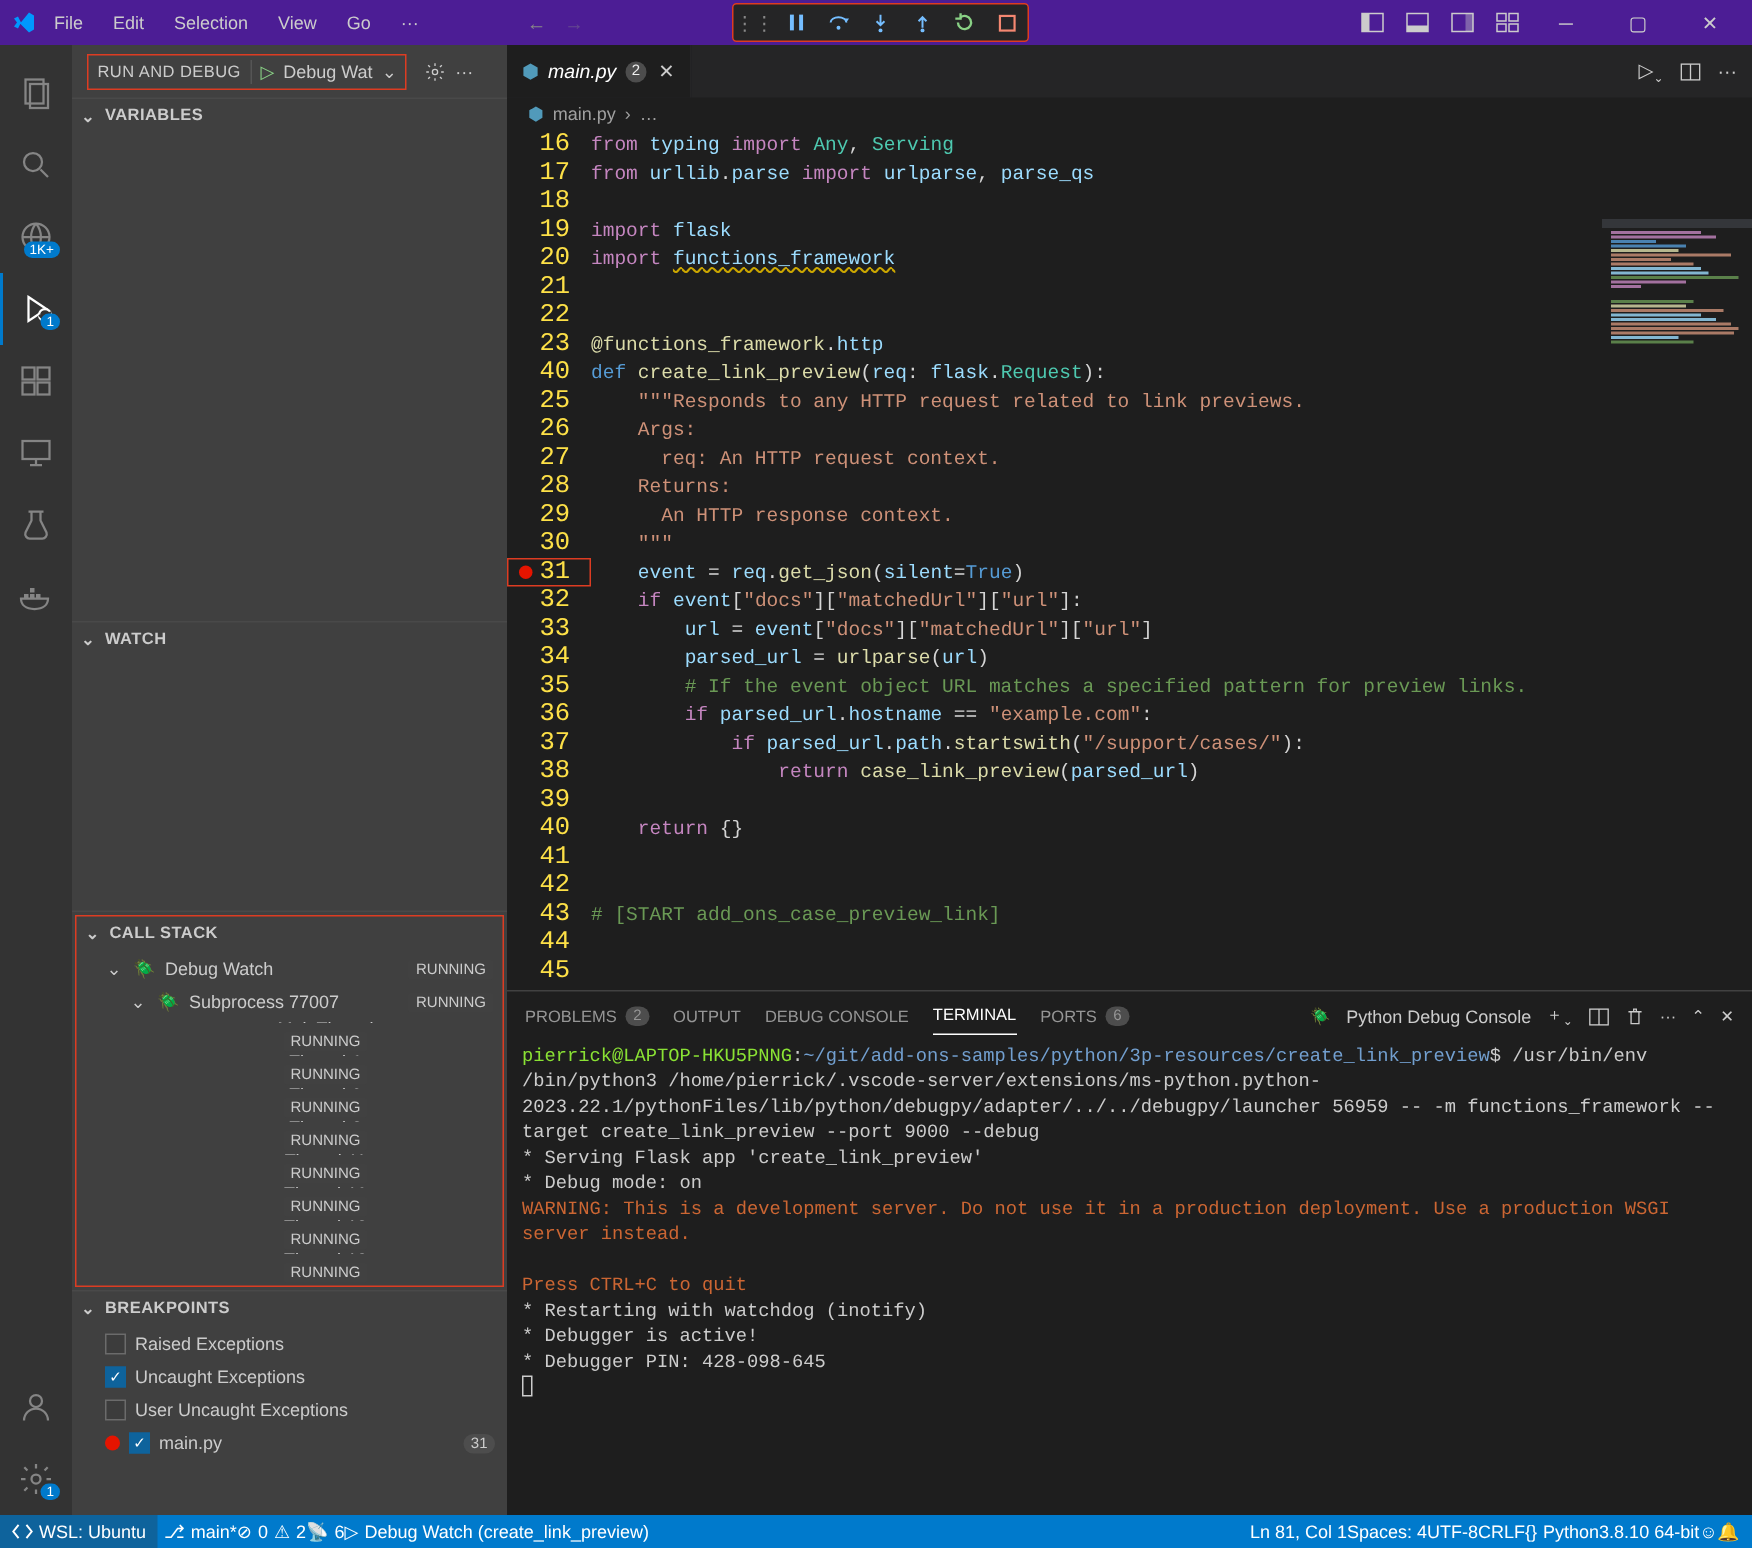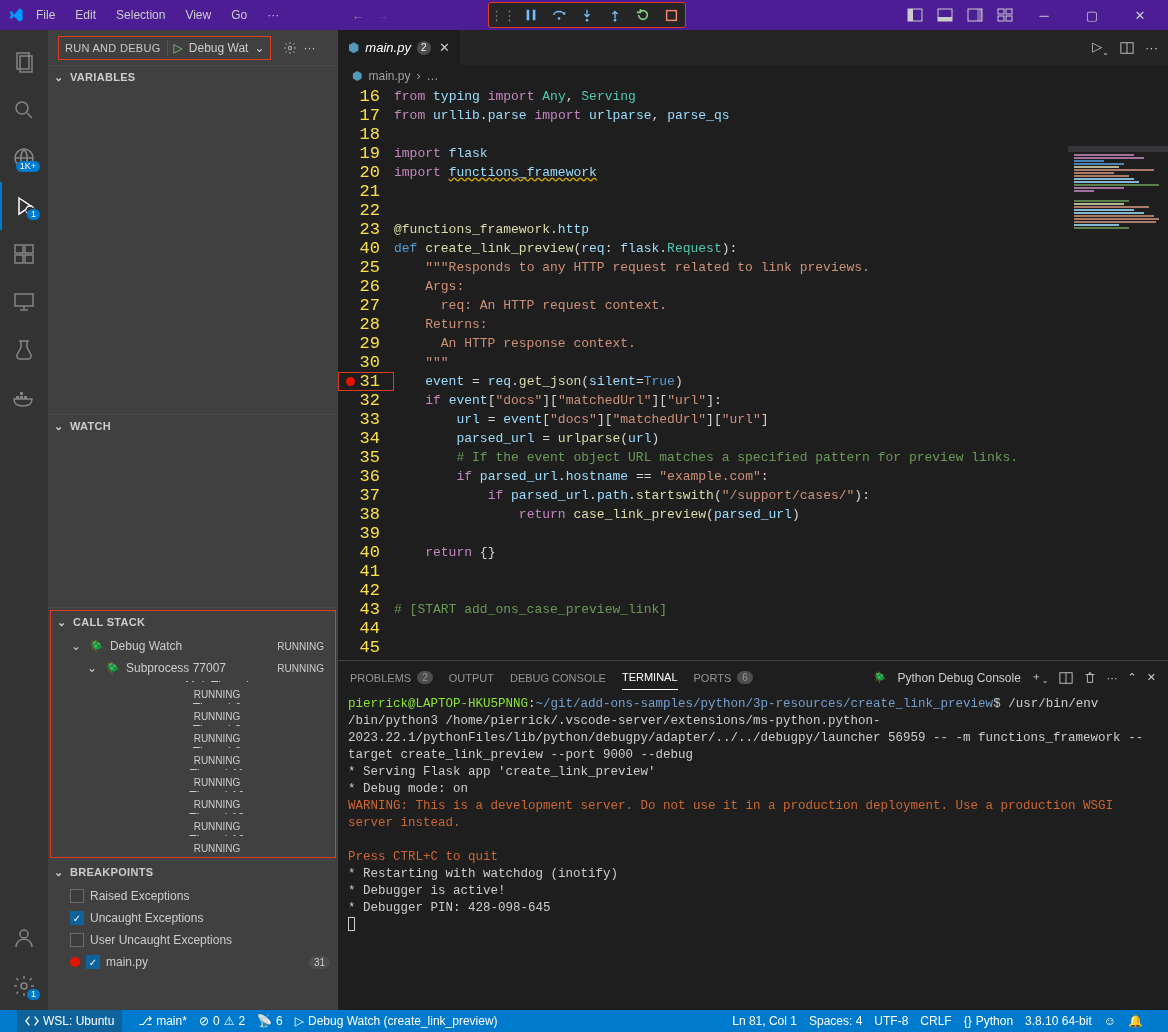--- a/index.html
+++ b/index.html
@@ -218,22 +218,21 @@
 .terminal .box-run{ border:1.5px solid #dd3c22; display:inline-block; padding:0 2px;}
 .terminal .cursor{ display:inline-block; width:7px; height:14px; border:1px solid #ccc;}
 
 .status-bar {
   height: 22px;
   background: #007acc;
   display: flex;
   align-items: center;
   font-size: 12px;
   color: #fff;
-  padding: 0 25px;
-  gap: 12px;
+  padding: 0 8px;
 }
 .status-bar .sb-remote { background:#0e639c; height:22px; display:flex; align-items:center; padding:0 8px; margin-left:-8px; margin-right:4px;}
 .status-bar .spacer{flex:1;}
 .status-bar .item{ display:flex; gap:4px; align-items:center;}
 
 svg{display:block;}
 </style>
 </head>
 <body>
 

